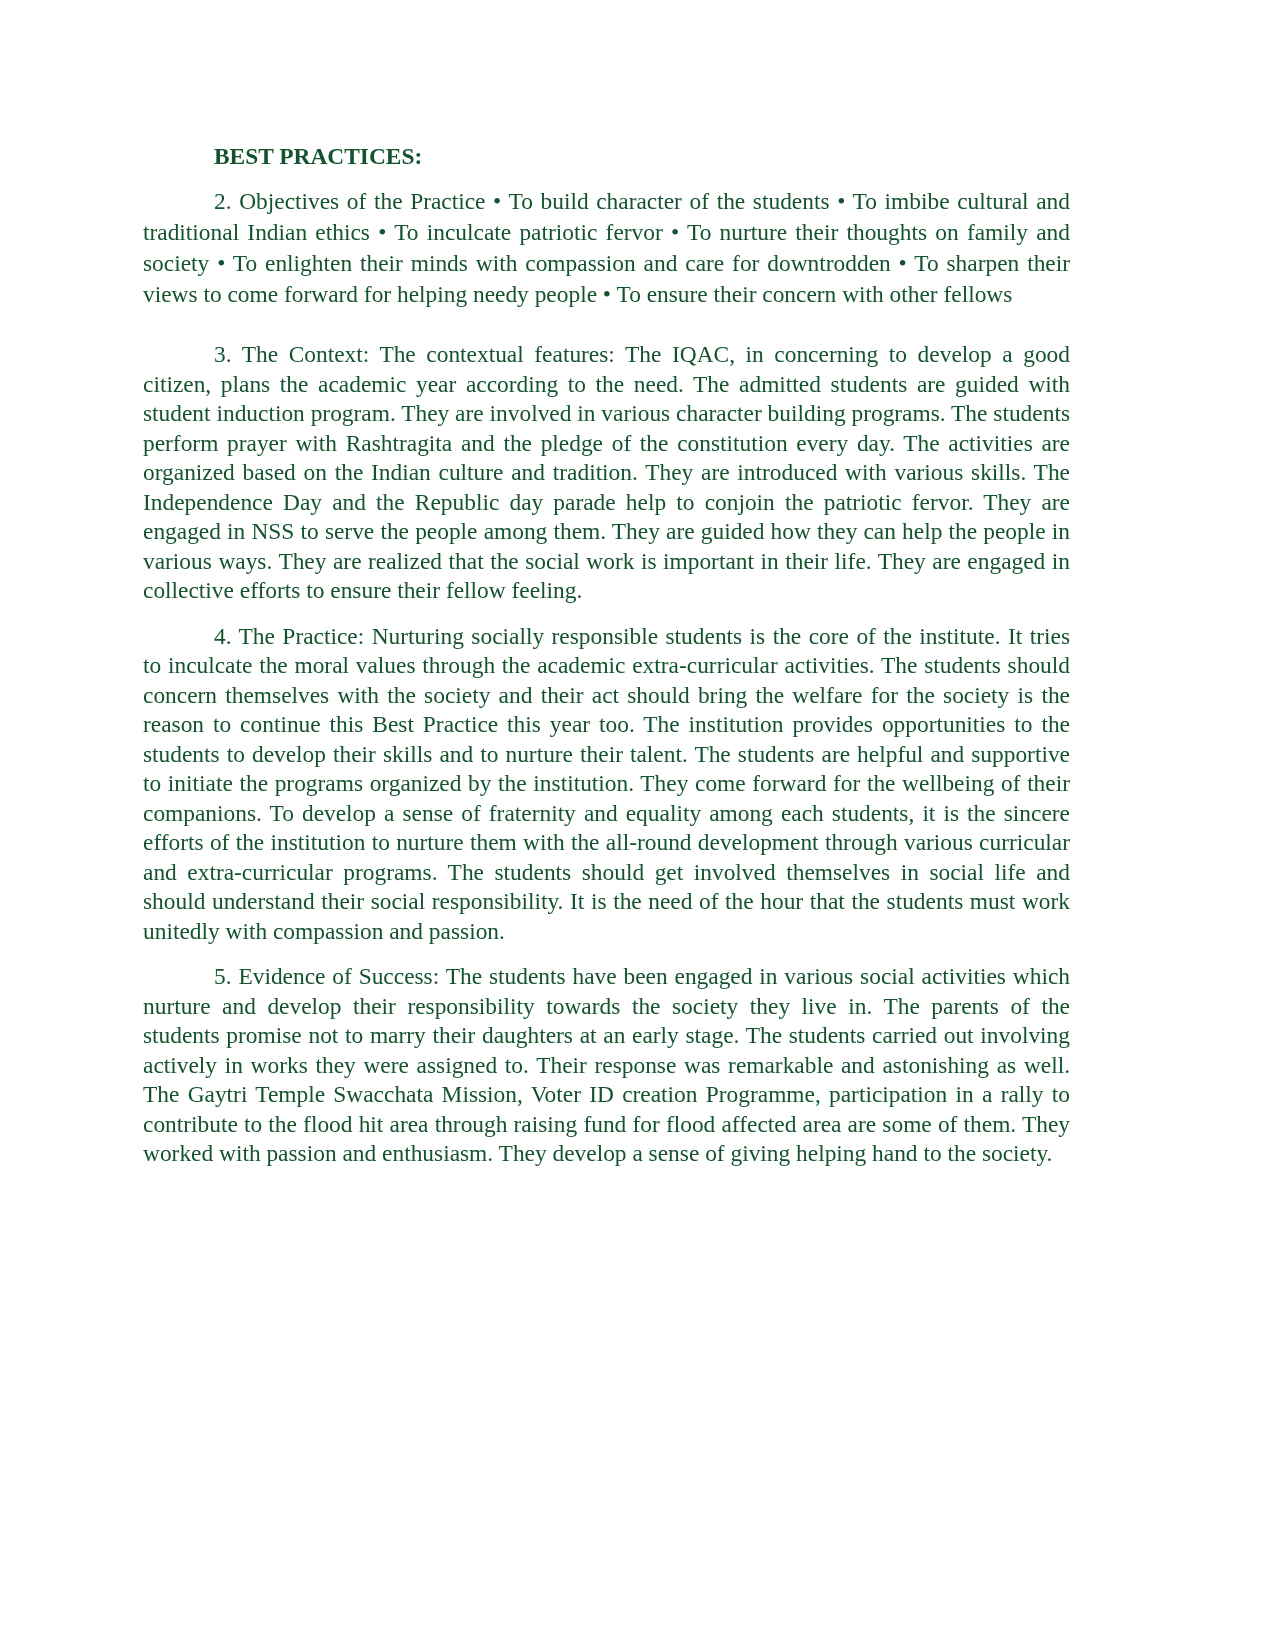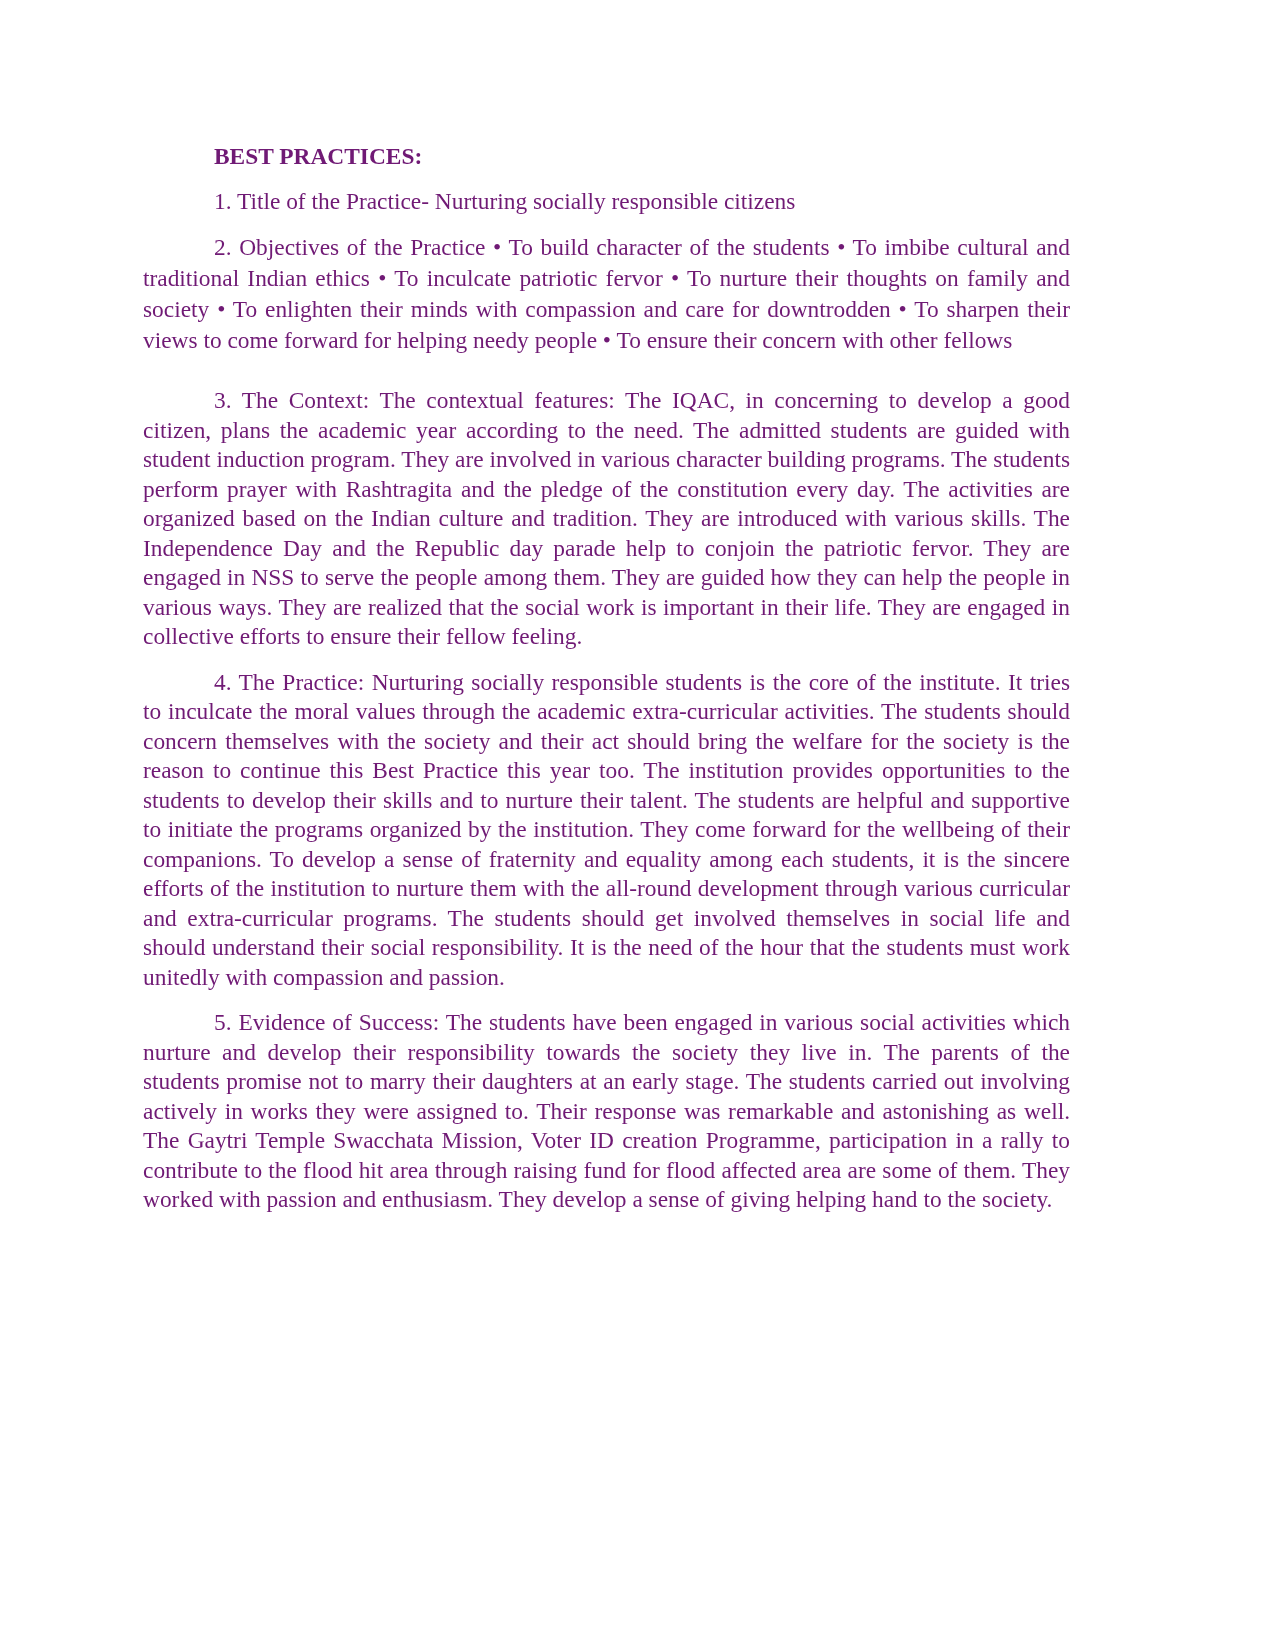--- a/index.html
+++ b/index.html
@@ -14,21 +14,21 @@
       overflow: hidden;
     }
     .page {
       position: absolute;
       left: 143px;
       top: 141px;
       width: 927px;
       font-family: "Liberation Serif", "DejaVu Serif", serif;
       font-size: 23.4px;
       line-height: 29.5px;
-      color: #701a75;
+      color: #14532d;
     }
     .heading {
       font-weight: bold;
       margin: 0 0 15px 0;
       text-indent: 71px;
       line-height: 30px;
     }
     .para {
       margin: 0 0 16px 0;
       text-indent: 71px;
@@ -41,18 +41,17 @@
     .para.objectives {
       line-height: 31px;
       margin-bottom: 30px;
     }
   </style>
 </head>
 <body>
 
 <div class="page">
   <p class="heading">BEST PRACTICES:</p>
-  <p class="para title-line">1. Title of the Practice- Nurturing socially responsible citizens</p>
   <p class="para objectives">2. Objectives of the Practice • To build character of the students • To imbibe cultural and traditional Indian ethics • To inculcate patriotic fervor • To nurture their thoughts on family and society • To enlighten their minds with compassion and care for downtrodden • To sharpen their views to come forward for helping needy people • To ensure their concern with other fellows</p>
   <p class="para">3. The Context: The contextual features: The IQAC, in concerning to develop a good citizen, plans the academic year according to the need. The admitted students are guided with student induction program. They are involved in various character building programs. The students perform prayer with Rashtragita and the pledge of the constitution every day. The activities are organized based on the Indian culture and tradition. They are introduced with various skills. The Independence Day and the Republic day parade help to conjoin the patriotic fervor. They are engaged in NSS to serve the people among them. They are guided how they can help the people in various ways. They are realized that the social work is important in their life. They are engaged in collective efforts to ensure their fellow feeling.</p>
   <p class="para">4. The Practice: Nurturing socially responsible students is the core of the institute. It tries to inculcate the moral values through the academic extra-curricular activities. The students should concern themselves with the society and their act should bring the welfare for the society is the reason to continue this Best Practice this year too.  The institution provides opportunities to the students to develop their skills and to nurture their talent. The students are helpful and supportive to initiate the programs organized by the institution. They come forward for the wellbeing of their companions. To develop a sense of fraternity and equality among each students, it is the sincere efforts of the institution to nurture them with the all-round development through various curricular and extra-curricular programs. The students should get involved themselves in social life and should understand their social responsibility. It is the need of the hour that the students must work unitedly with compassion and passion.</p>
   <p class="para">5. Evidence of Success: The students have been engaged in various social activities which nurture and develop their responsibility towards the society they live in. The parents of the students promise not to marry their daughters at an early stage. The students carried out involving actively in works they were assigned to. Their response was remarkable and astonishing as well. The Gaytri Temple Swacchata Mission, Voter ID creation Programme, participation in a rally to contribute to the flood hit area through raising fund for flood affected area are some of them. They worked with passion and enthusiasm. They develop a sense of giving helping hand to the society.</p>
 </div>
 
 </body></html>

